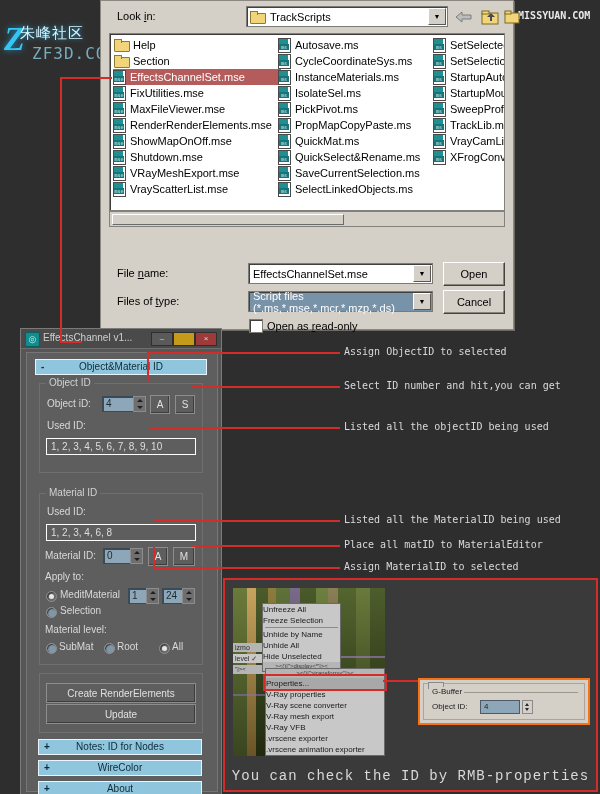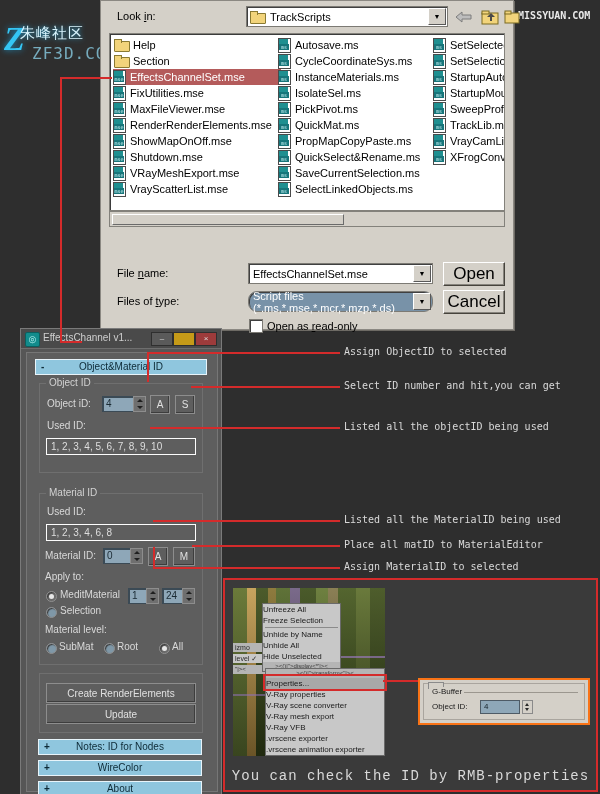--- a/index.html
+++ b/index.html
@@ -65,26 +65,26 @@
   .fd-scroll{position:absolute;left:8px;top:210px;width:394px;height:14px;background:#d4d0c8;
     border:1px solid #83817b;}
   .fd-scroll .thumb{position:absolute;left:2px;top:2px;width:230px;height:9px;background:#d4d0c8;
     border:1px solid #fff;border-right-color:#6b6b6b;border-bottom-color:#6b6b6b;}
 
   .fd-bottom{position:absolute;left:0;top:230px;width:412px;height:96px;}
   .lbl{position:absolute;font-size:11px;color:#000;}
   .fld{position:absolute;height:19px;background:#fff;border:1px solid #7c7a74;
     box-shadow:inset 1px 1px 0 #404040;display:flex;align-items:center;}
   .fld .v{font-size:11px;color:#000;margin-left:4px;}
-  .fld.blue{background:#7892a8;border-radius:9px;}
+  .fld.blue{background:#7892a8;}
   .fld.blue .v{color:#fff;}
   .btn98{position:absolute;height:22px;background:#d4d0c8;border:1px solid #fff;
     border-right-color:#46433c;border-bottom-color:#46433c;
     box-shadow:inset -1px -1px 0 #87847d;
-    display:flex;align-items:center;justify-content:center;font-size:17px;color:#000;}
+    display:flex;align-items:center;justify-content:center;font-size:11px;color:#000;}
   .chk{position:absolute;width:12px;height:12px;background:#fff;border:1px solid #7c7a74;
     box-shadow:inset 1px 1px 0 #404040;}
 
   
   .maxpanel{position:absolute;left:20px;top:328px;width:200px;height:466px;background:#565656;
     border:1px solid #7a7a7a;}
   .mp-title{position:absolute;left:0;top:0;width:200px;height:19px;background:#4a4a4a;
     border-bottom:1px solid #6e6e6e;}
   .mp-title .ic{position:absolute;left:4px;top:3px;width:13px;height:13px;background:#128c8c;
     border:1px solid #0c5f5f;border-radius:2px;color:#b7f2f2;font-size:9px;line-height:13px;text-align:center;}
@@ -307,29 +307,29 @@
               <span class="bl">ms</span>
             </span>
             <span class="nm">PickPivot.ms</span>
           </div>
           <div class="fitem">
             <span class="ms-ic">
               <span class="pg"></span>
               <span class="tl"></span>
               <span class="bl">ms</span>
             </span>
+            <span class="nm">PropMapCopyPaste.ms</span>
+          </div>
+          <div class="fitem">
+            <span class="ms-ic">
+              <span class="pg"></span>
+              <span class="tl"></span>
+              <span class="bl">ms</span>
+            </span>
             <span class="nm">QuickMat.ms</span>
-          </div>
-          <div class="fitem">
-            <span class="ms-ic">
-              <span class="pg"></span>
-              <span class="tl"></span>
-              <span class="bl">ms</span>
-            </span>
-            <span class="nm">PropMapCopyPaste.ms</span>
           </div>
           <div class="fitem">
             <span class="ms-ic">
               <span class="pg"></span>
               <span class="tl"></span>
               <span class="bl">ms</span>
             </span>
             <span class="nm">QuickSelect&amp;Rename.ms</span>
           </div>
           <div class="fitem">

